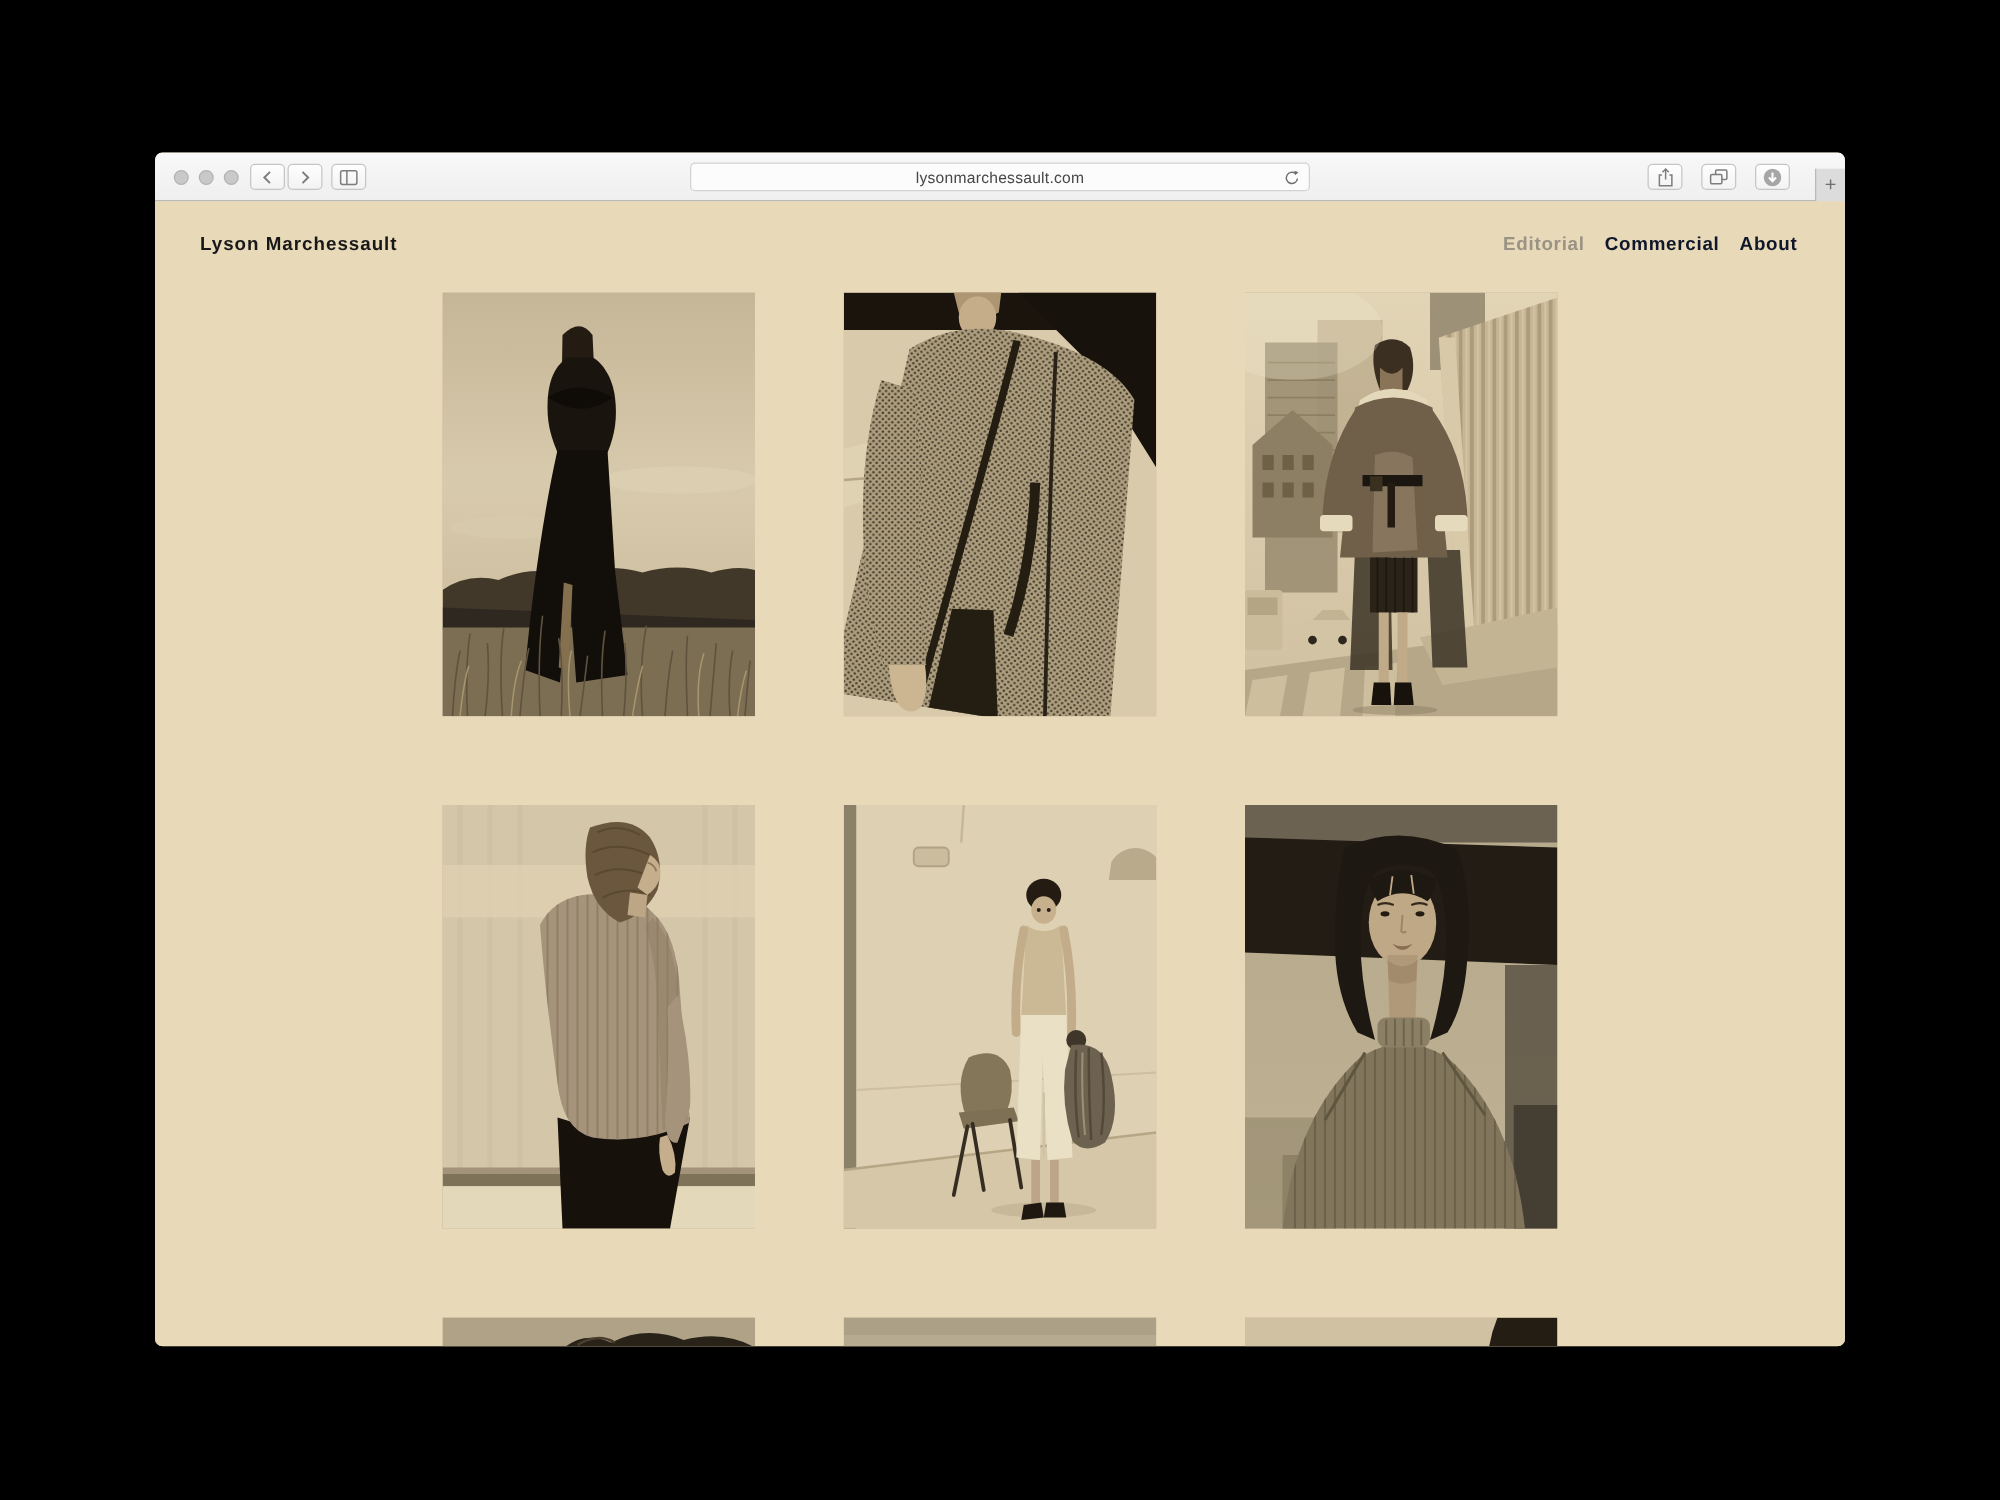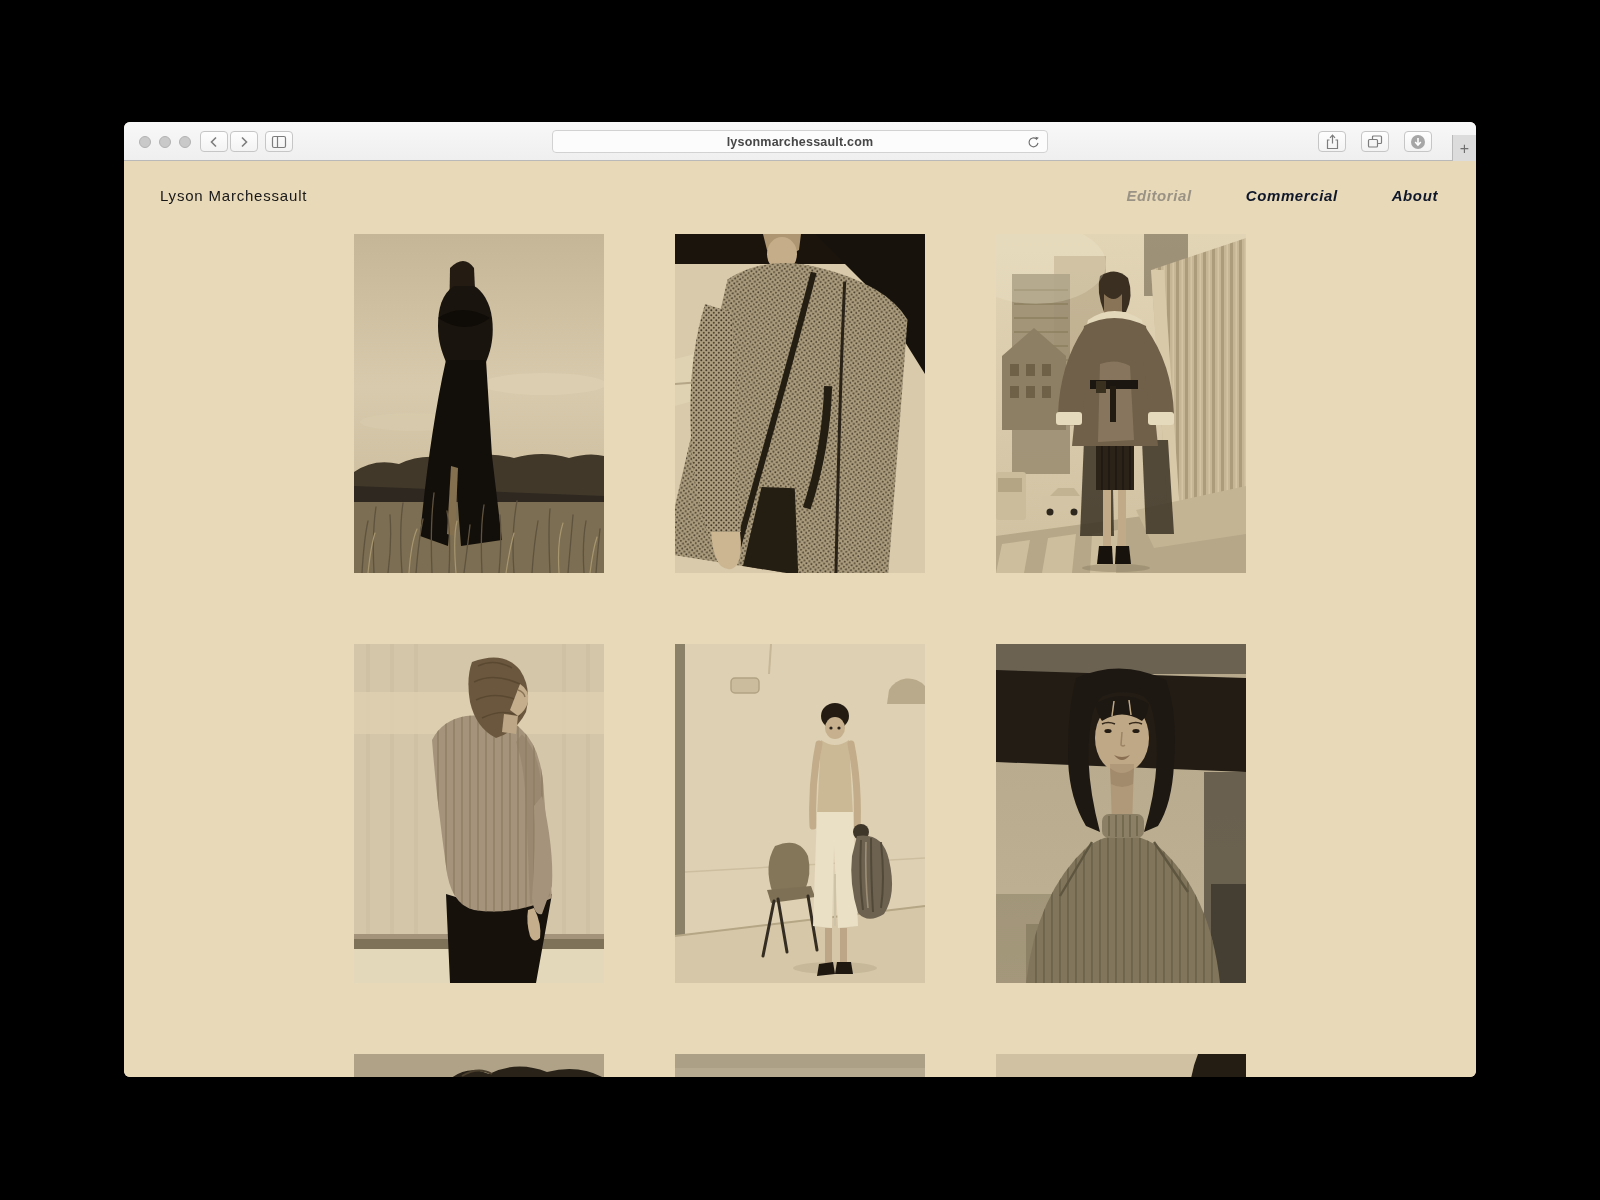--- a/index.html
+++ b/index.html
@@ -6,29 +6,29 @@
   *{box-sizing:border-box;font-family:"Liberation Sans",sans-serif;}
   .stage{position:relative;width:1600px;height:1200px;background:#000;overflow:hidden;}
   .window{position:absolute;left:124px;top:122px;width:1352px;height:955px;border-radius:6px;overflow:hidden;background:#e8d9b9;box-shadow:0 0 0 1px rgba(0,0,0,.4);}
   
   .toolbar{position:relative;height:39px;background:linear-gradient(#f8f8f8,#efefef);border-bottom:1px solid #b9b9b9;}
   .lights{position:absolute;left:15px;top:14px;display:flex;gap:8px;}
   .light{width:12px;height:12px;border-radius:50%;background:#c9c9c9;border:1px solid #b2b2b2;}
   .navgroup{position:absolute;left:76px;top:9px;display:flex;gap:2px;}
   .tbtn{width:28px;height:21px;border:1px solid #c6c6c6;border-radius:4px;background:linear-gradient(#fefefe,#f3f3f3);display:flex;align-items:center;justify-content:center;padding:0;}
   .sidebarbtn{position:absolute;left:141px;top:9px;}
-  .addr{position:absolute;left:50%;top:8px;transform:translateX(-50%);width:496px;height:23px;background:#fcfcfc;border:1px solid #d2d2d2;border-radius:4px;display:flex;align-items:center;justify-content:center;font-weight:bold;}
+  .addr{position:absolute;left:50%;top:8px;transform:translateX(-50%);width:496px;height:23px;background:#fcfcfc;border:1px solid #d2d2d2;border-radius:4px;display:flex;align-items:center;justify-content:center;}
   .addr .url{font-size:12.5px;color:#474747;letter-spacing:.2px;}
   .reload{position:absolute;right:5px;top:3px;width:17px;height:17px;border:none;background:transparent;padding:0;display:flex;align-items:center;justify-content:center;}
   .rightgroup{position:absolute;right:44px;top:9px;display:flex;gap:15px;}
   .newtab{position:absolute;right:0;top:13px;width:24px;height:31px;background:#dcdcdc;border:none;border-left:1px solid #b9b9b9;border-bottom:1px solid #c2c2c2;color:#6f6f6f;font-size:16px;line-height:1;display:flex;align-items:flex-start;justify-content:center;padding-top:6px;}
   
   .content{position:relative;height:916px;background:#e8d9b9;overflow:hidden;}
-  .logo{position:absolute;left:36px;top:26px;font-size:15px;font-weight:400;letter-spacing:.8px;color:#181818;cursor:pointer;}
-  .nav{position:absolute;right:38px;top:26px;display:flex;gap:54px;font-style:italic;}
+  .logo{position:absolute;left:36px;top:26px;font-size:15px;font-weight:700;letter-spacing:.8px;color:#181818;cursor:pointer;}
+  .nav{position:absolute;right:38px;top:26px;display:flex;gap:16px;}
   .nav span{font-size:15px;font-weight:700;letter-spacing:.6px;color:#0f172a;cursor:pointer;}
   .nav span.active{color:#9a9284;}
   .grid{position:absolute;left:230px;top:73px;width:893px;display:grid;grid-template-columns:repeat(3,250px);grid-auto-rows:339px;gap:71px;}
   .cell{margin:0;width:250px;height:339px;background:#cbbc9e;overflow:hidden;cursor:pointer;}
   .cell svg{display:block;width:250px;height:339px;}
 </style>
 </head>
 <body>
 
 <div class="stage">

